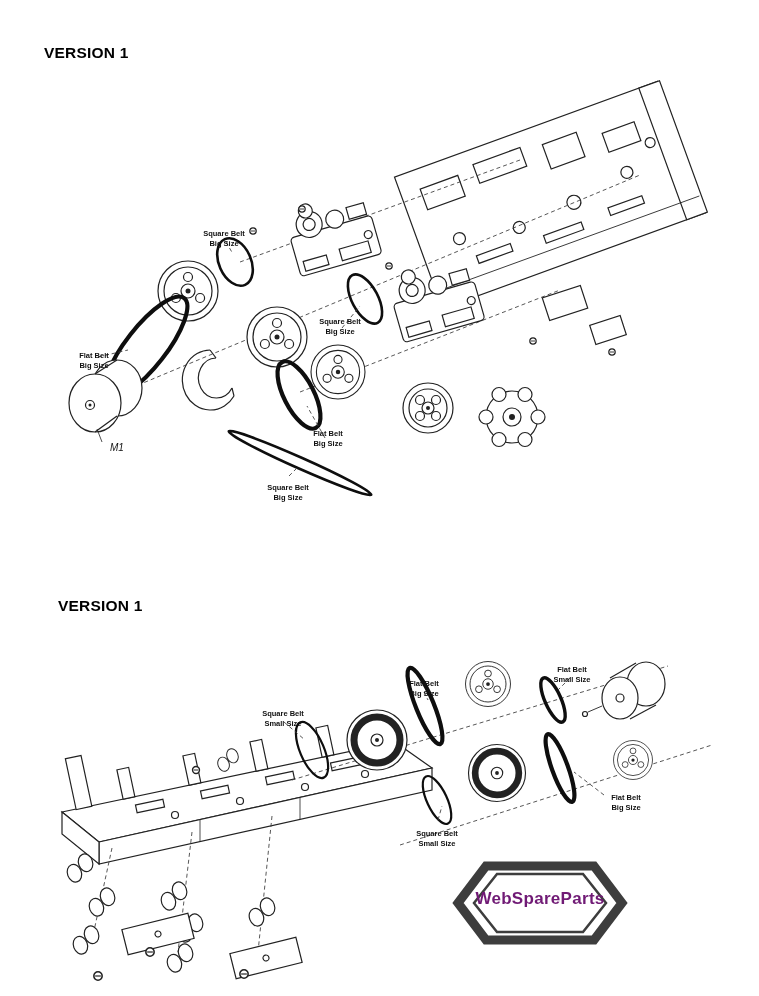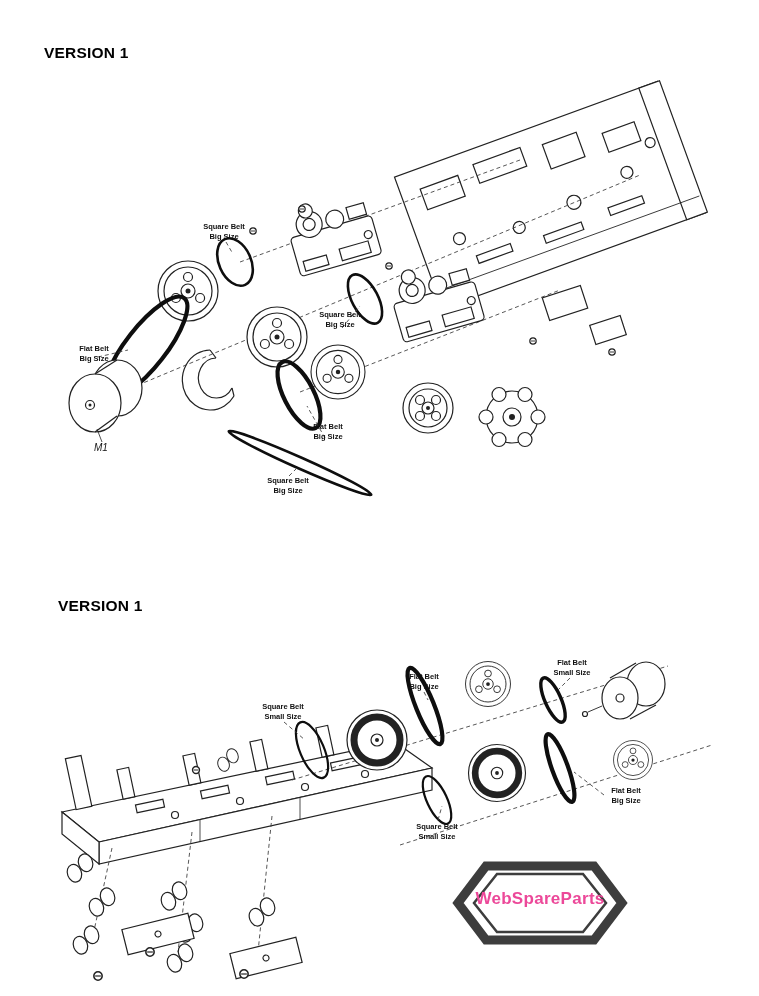--- a/index.html
+++ b/index.html
@@ -3,24 +3,24 @@
 <meta charset="utf-8">
 <style>
   html,body{margin:0;padding:0;background:#fff;}
   .page{position:relative;width:759px;height:996px;background:#ffffff;
         font-family:"Liberation Sans",sans-serif;overflow:hidden;}
   .art{position:absolute;left:0;top:0;}
   .heading{position:absolute;font-weight:bold;font-size:15.5px;color:#000;letter-spacing:.2px;}
   .desc{position:absolute;left:44px;top:84px;width:280px;font-weight:bold;font-size:13.5px;
         line-height:1.32;color:#000;white-space:pre-line;}
   .belt-label{position:absolute;font-size:7.5px;font-weight:bold;line-height:1.3;
-        text-align:center;white-space:pre-line;color:#111;}
-  .m1{position:absolute;font-style:italic;font-size:10px;color:#111;}
+        text-align:center;white-space:pre-line;color:#111;margin-top:7px;}
+  .m1{position:absolute;font-style:italic;font-size:10px;color:#111;margin-left:16px;}
   .brand{position:absolute;left:440px;top:889px;width:200px;text-align:center;
-        font-weight:bold;font-size:17px;color:#ec4899;letter-spacing:.3px;}
+        font-weight:bold;font-size:17px;color:#701a75;letter-spacing:.3px;}
   .website{position:absolute;left:415px;top:930px;width:250px;text-align:center;
         font-weight:bold;font-size:15px;color:#0d0d0d;}
   
   .ln{fill:none;stroke:#222;stroke-width:1.2;}
   .f{fill:#fff;}
   .dash{fill:none;stroke:#444;stroke-width:.9;stroke-dasharray:4 3;}
   .bsq{fill:none;stroke:#0e0e0e;stroke-width:2.6;}
   .bflat{fill:none;stroke:#0e0e0e;stroke-width:4.2;}
   .hexo{fill:none;stroke:#3d3d3d;stroke-width:9;}
   .hexi{fill:none;stroke:#3d3d3d;stroke-width:2.5;}

